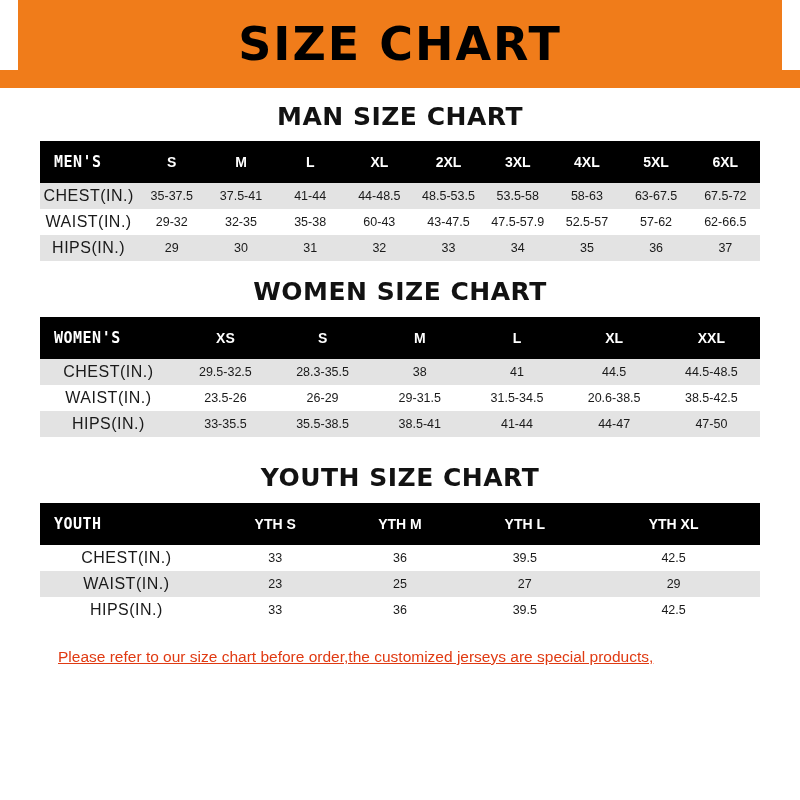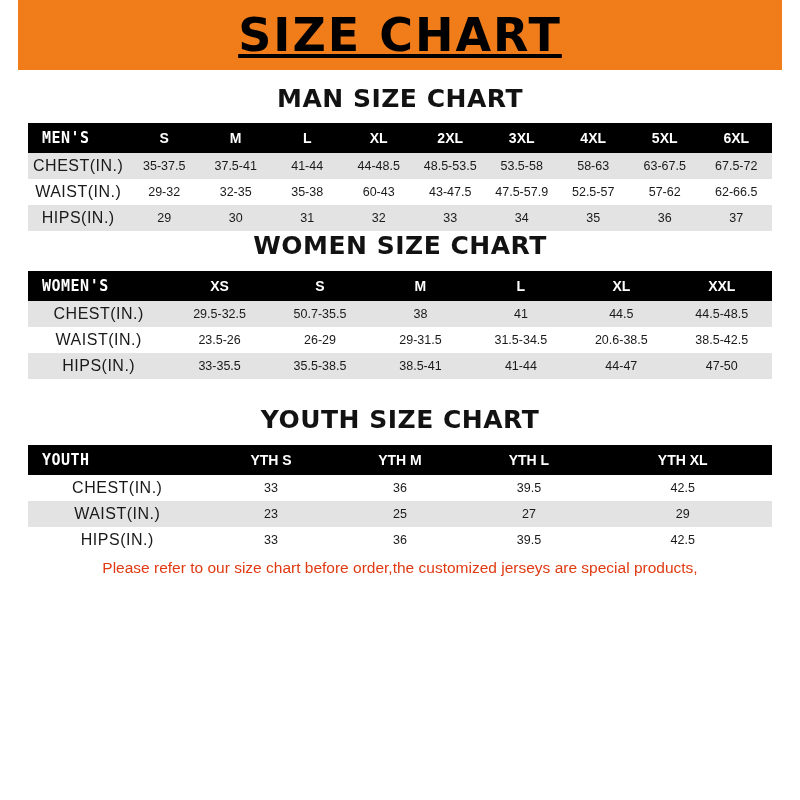--- a/index.html
+++ b/index.html
@@ -15,61 +15,60 @@
   }
   .page {
     width: 800px;
     height: 800px;
     position: relative;
     background: #ffffff;
     box-sizing: border-box;
   }
   
   .banner {
-    height: 70px;
+    height: 88px;
     background: #f07c1a;
     display: flex;
     align-items: center;
     justify-content: center;
     position: relative;
-    text-decoration: underline;
   }
   .banner-title {
     font-family: "DejaVu Sans", sans-serif;
     font-weight: bold;
     font-size: 46px;
     letter-spacing: 2px;
     color: #000000;
     line-height: 1;
   }
   .banner-edge-left, .banner-edge-right {
     position: absolute;
     top: 0;
     width: 18px;
     height: 70px;
     background: #ffffff;
   }
   .banner-edge-left { left: 0; }
   .banner-edge-right { right: 0; }
 
   .content {
-    padding: 0 28px;
+    padding: 0 40px;
     box-sizing: border-box;
   }
 
   .section-title {
     text-align: center;
     font-family: "DejaVu Sans", sans-serif;
     font-weight: bold;
     font-size: 25px;
     color: #121212;
     letter-spacing: 0.5px;
   }
   .t1 { margin-top: 14px; margin-bottom: 10px; }
-  .t2 { margin-bottom: 11px; }
+  .t2 { margin-top: 16px; margin-bottom: 11px; }
   .t3 { margin-top: 26px; margin-bottom: 11px; }
 
   table.size-table {
     width: 100%;
     border-collapse: collapse;
     table-layout: fixed;
   }
   table.size-table th,
   table.size-table td {
     text-align: center;
@@ -81,21 +80,21 @@
     vertical-align: middle;
   }
   
   table.size-table thead tr {
     background: #000000;
   }
   table.size-table thead th {
     color: #ffffff;
     font-size: 14px;
     font-weight: bold;
-    height: 30px;
+    height: 42px;
   }
   table.size-table thead th.rowlabel {
     font-family: "DejaVu Sans Mono", monospace;
     font-size: 15px;
     letter-spacing: 0.5px;
     text-align: left;
     padding-left: 14px;
   }
   
   table.size-table tbody tr.light { background: #e3e3e3; }
@@ -105,27 +104,28 @@
     font-weight: normal;
     font-size: 16px;
     letter-spacing: 0.5px;
     text-align: center;
   }
 
   
   .men col.c0 { width: 13.5%; }
   
   .footer-note {
-    margin-top: 4px;
+    margin-top: 23px;
     padding: 0 18px;
-    text-align: center;
+    text-align: left;
     color: #e03a12;
     font-size: 15.5px;
     line-height: 1.45;
     font-family: "Liberation Sans", sans-serif;
+    text-decoration: underline;
   }
   .footer-note div { white-space: nowrap; }
 </style>
 </head>
 <body>
 
 <div class="page">
 
   <div class="banner">
     <div class="banner-edge-left"></div>
@@ -222,21 +222,21 @@
           <th>M</th>
           <th>L</th>
           <th>XL</th>
           <th>XXL</th>
         </tr>
       </thead>
       <tbody>
         <tr class="light">
           <td class="rowlabel">CHEST(IN.)</td>
           <td>29.5-32.5</td>
-          <td>50.7-35.5</td>
+          <td>28.3-35.5</td>
           <td>38</td>
           <td>41</td>
           <td>44.5</td>
           <td>44.5-48.5</td>
         </tr>
         <tr class="white">
           <td class="rowlabel">WAIST(IN.)</td>
           <td>23.5-26</td>
           <td>26-29</td>
           <td>29-31.5</td>

